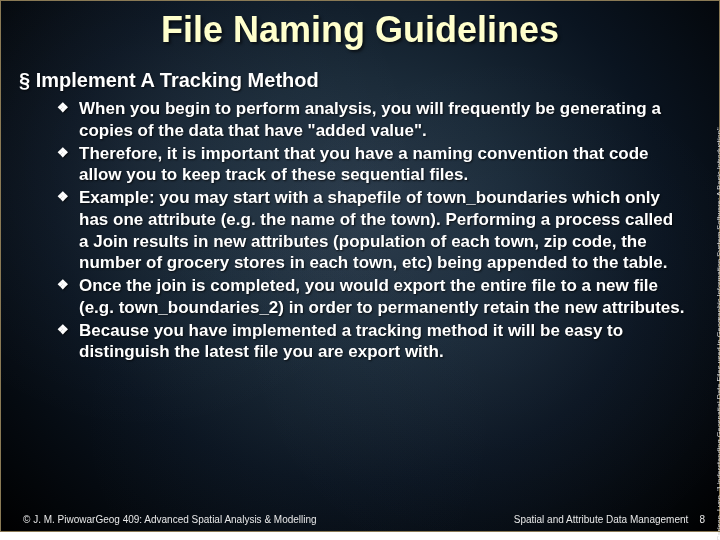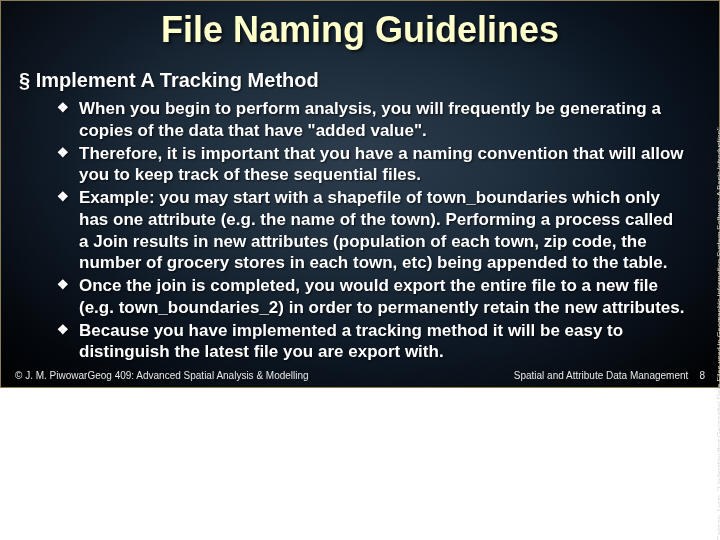--- a/index.html
+++ b/index.html
@@ -1,19 +1,19 @@
 <!DOCTYPE html>
 <html><head>
 <meta charset="utf-8">
 <style>
   * { margin: 0; padding: 0; box-sizing: border-box; }
   html, body { width: 720px; height: 540px; overflow: hidden; }
   .slide {
     width: 720px;
-    height: 388px;
+    height: 532px;
     background: radial-gradient(ellipse at 50% 40%, #2a3a4a 0%, #1a2a38 30%, #0a1420 60%, #000000 100%);
     position: relative;
     font-family: Arial, Helvetica, sans-serif;
     color: #fff;
     border: 1px solid #8a7a55;
   }
   .slide::before {
     content: "";
     position: absolute;
     inset: 0;
@@ -66,21 +66,21 @@
     bottom: 6px;
     left: 0;
     right: 0;
     display: flex;
     justify-content: space-between;
     align-items: flex-end;
     padding: 0 14px;
     font-size: 10px;
     color: #e8e8e8;
   }
-  .footer .left { flex: 0 0 auto; }
+  .footer .left { flex: 0 0 auto; margin-left: 8px; }
   .footer .center { flex: 1 1 auto; text-align: left; }
   .footer .right { flex: 0 0 auto; text-align: right; margin-top: 11px; }
   .side-citation {
     position: absolute;
     right: 3px;
     top: 20px;
     width: 520px;
     transform: rotate(-90deg);
     transform-origin: right top;
     font-size: 7.5px;
@@ -97,21 +97,21 @@
 
   <div class="title">File Naming Guidelines</div>
 
   <div class="section-heading">
     <span class="sq">§</span>
     <span>Implement A Tracking Method</span>
   </div>
 
   <ul class="bullets">
     <li>When you begin to perform analysis, you will frequently be generating a copies of the data that have "added value".</li>
-    <li>Therefore, it is important that you have a naming convention that will allow you to keep track of these sequential files.</li>
+    <li>Therefore, it is important that you have a naming convention that code allow you to keep track of these sequential files.</li>
     <li>Example: you may start with a shapefile of town_boundaries which only has one attribute (e.g. the name of the town). Performing a process called a Join results in new attributes (population of each town, zip code, the number of grocery stores in each town, etc) being appended to the table.</li>
     <li>Once the join is completed, you would export the entire file to a new file (e.g. town_boundaries_2) in order to permanently retain the new attributes.</li>
     <li>Because you have implemented a tracking method it will be easy to distinguish the latest file you are export with.</li>
   </ul>
 
   <div class="side-citation">
     <div>Carlson, Lynn. "Understanding Geospatial Data Files used in Geographic Information System Software: A Basic Introduction".</div>
 
   </div>
 

